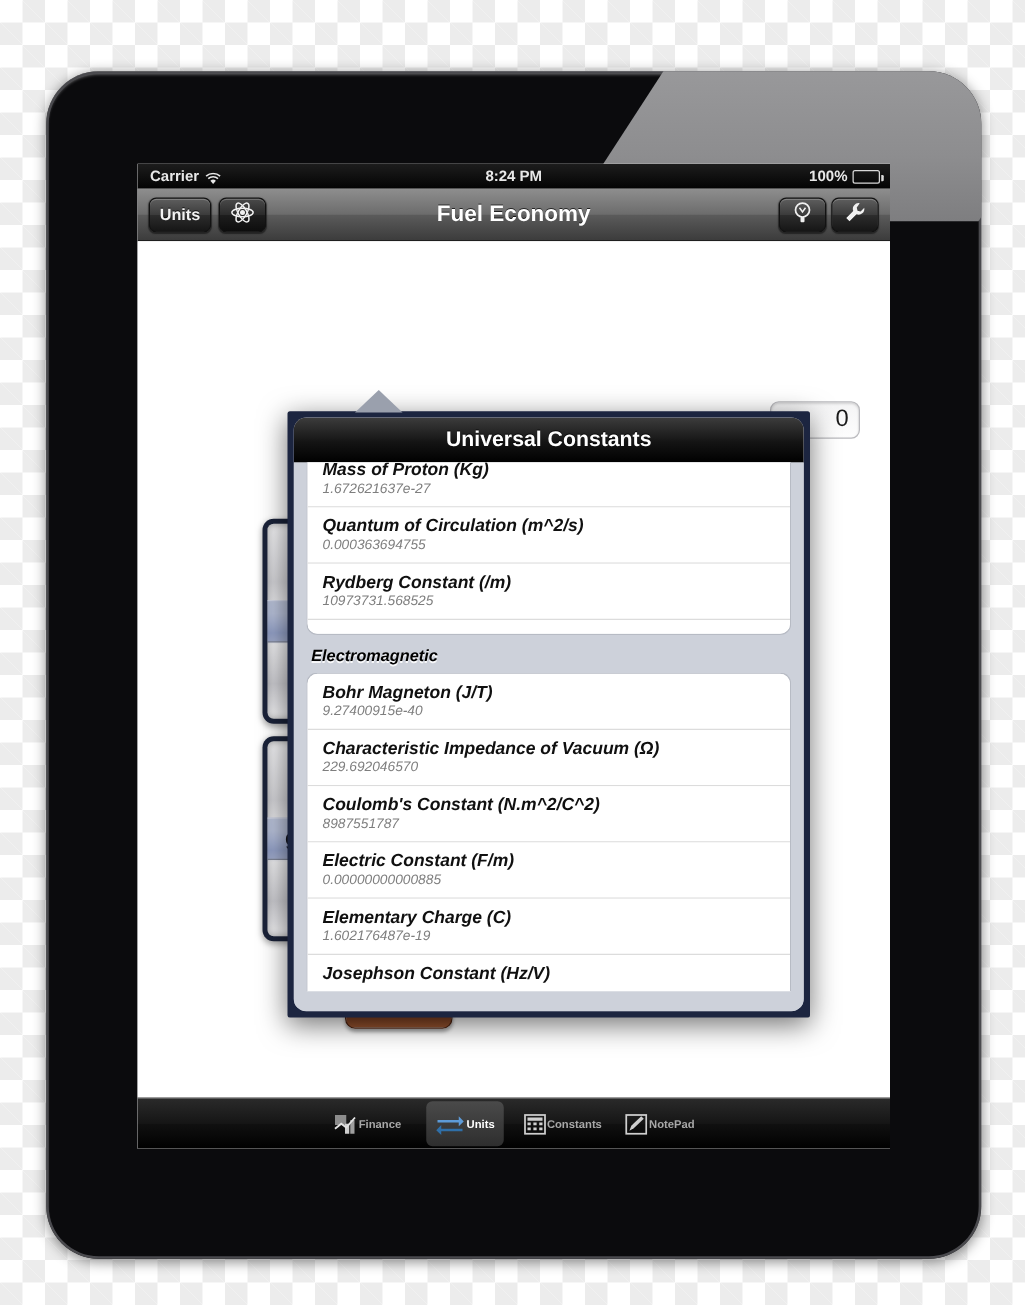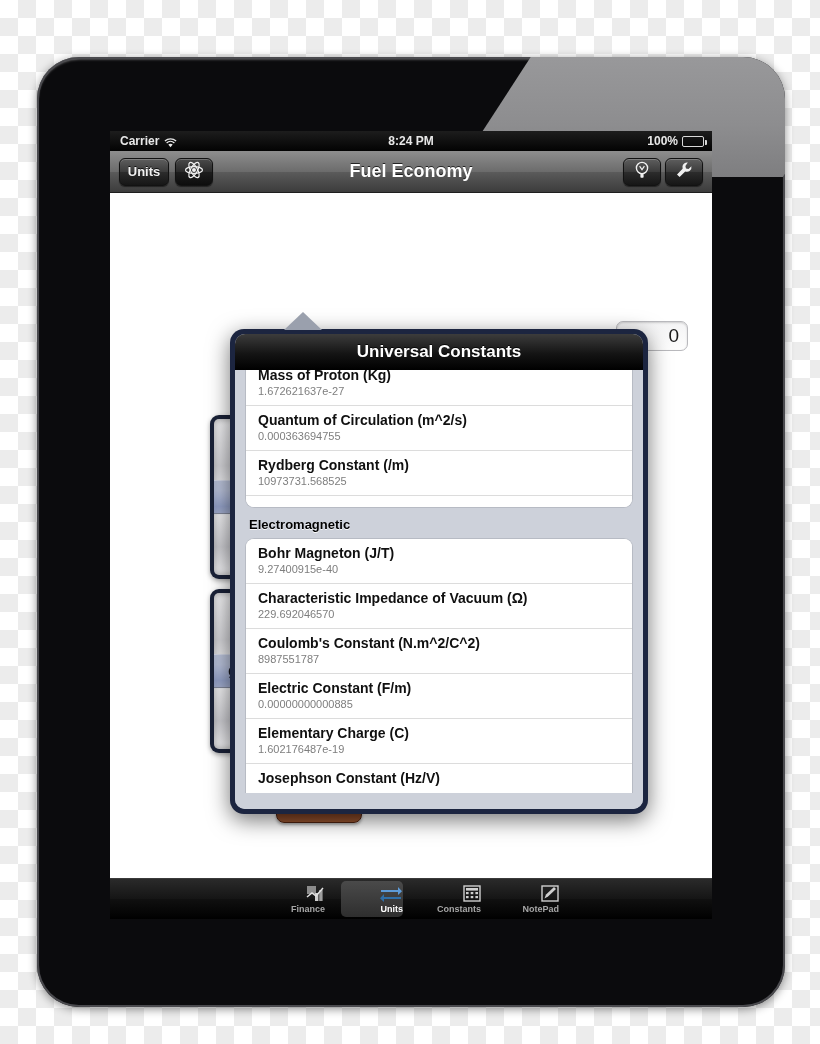--- a/index.html
+++ b/index.html
@@ -176,36 +176,36 @@
   
   #tab-bar {
     position: relative;
     height: 41px;
     background: linear-gradient(180deg,#2a2a2a 0%,#151515 50%,#101010 51%,#000 100%);
     border-top: 1px solid #3a3a3a;
     display: flex; align-items: center; justify-content: center; gap: 16px;
   }
   .tab {
     width: 62px; height: 36px;
-    display: flex; flex-direction: column; align-items: flex-end; justify-content: center;
+    display: flex; flex-direction: row; align-items: center; justify-content: center;
     gap: 1px;
     border-radius: 5px;
   }
   .tab.selected { background: linear-gradient(180deg,#4a4a4a,#2e2e2e); }
   .tab-label { font-size: 9px; color: #a7a7a7; font-weight: bold; }
   .tab.selected .tab-label { color: #ffffff; }
   .tab-ico { height: 19px; display:flex; align-items:center; justify-content:center; }
 
   
   #popover {
     position: absolute;
     left: 120px; top: 198px;
     width: 418px; height: 485px;
     background: #1c2540;
-    border-radius: 14px;
+    border-radius: 2px;
     padding: 5px;
     box-shadow: 0 6px 22px rgba(0,0,0,0.55);
     z-index: 40;
   }
   #popover-arrow {
     position: absolute;
     left: 54px; top: -17px;
     width: 0; height: 0;
     border-left: 19px solid transparent;
     border-right: 19px solid transparent;
@@ -224,20 +224,21 @@
     color: #fff; font-size: 17px; font-weight: bold;
     display: flex; align-items: center; justify-content: center;
     text-shadow: 0 -1px 0 rgba(0,0,0,0.8);
   }
   #popover-list {
     flex: 1 1 auto;
     background: #cdd1da;
     padding: 16px 10px;
     overflow: hidden;
     position: relative;
+    font-style: italic;
   }
   .group {
     background: #fff;
     border-radius: 9px;
     overflow: hidden;
     border: 1px solid #b7bbc4;
   }
   .group.partial-top { border-radius: 0 0 9px 9px; border-top: none; margin-top: -9px; }
   .group.partial-bottom { border-radius: 9px 9px 0 0; border-bottom: none; }
   .row {

